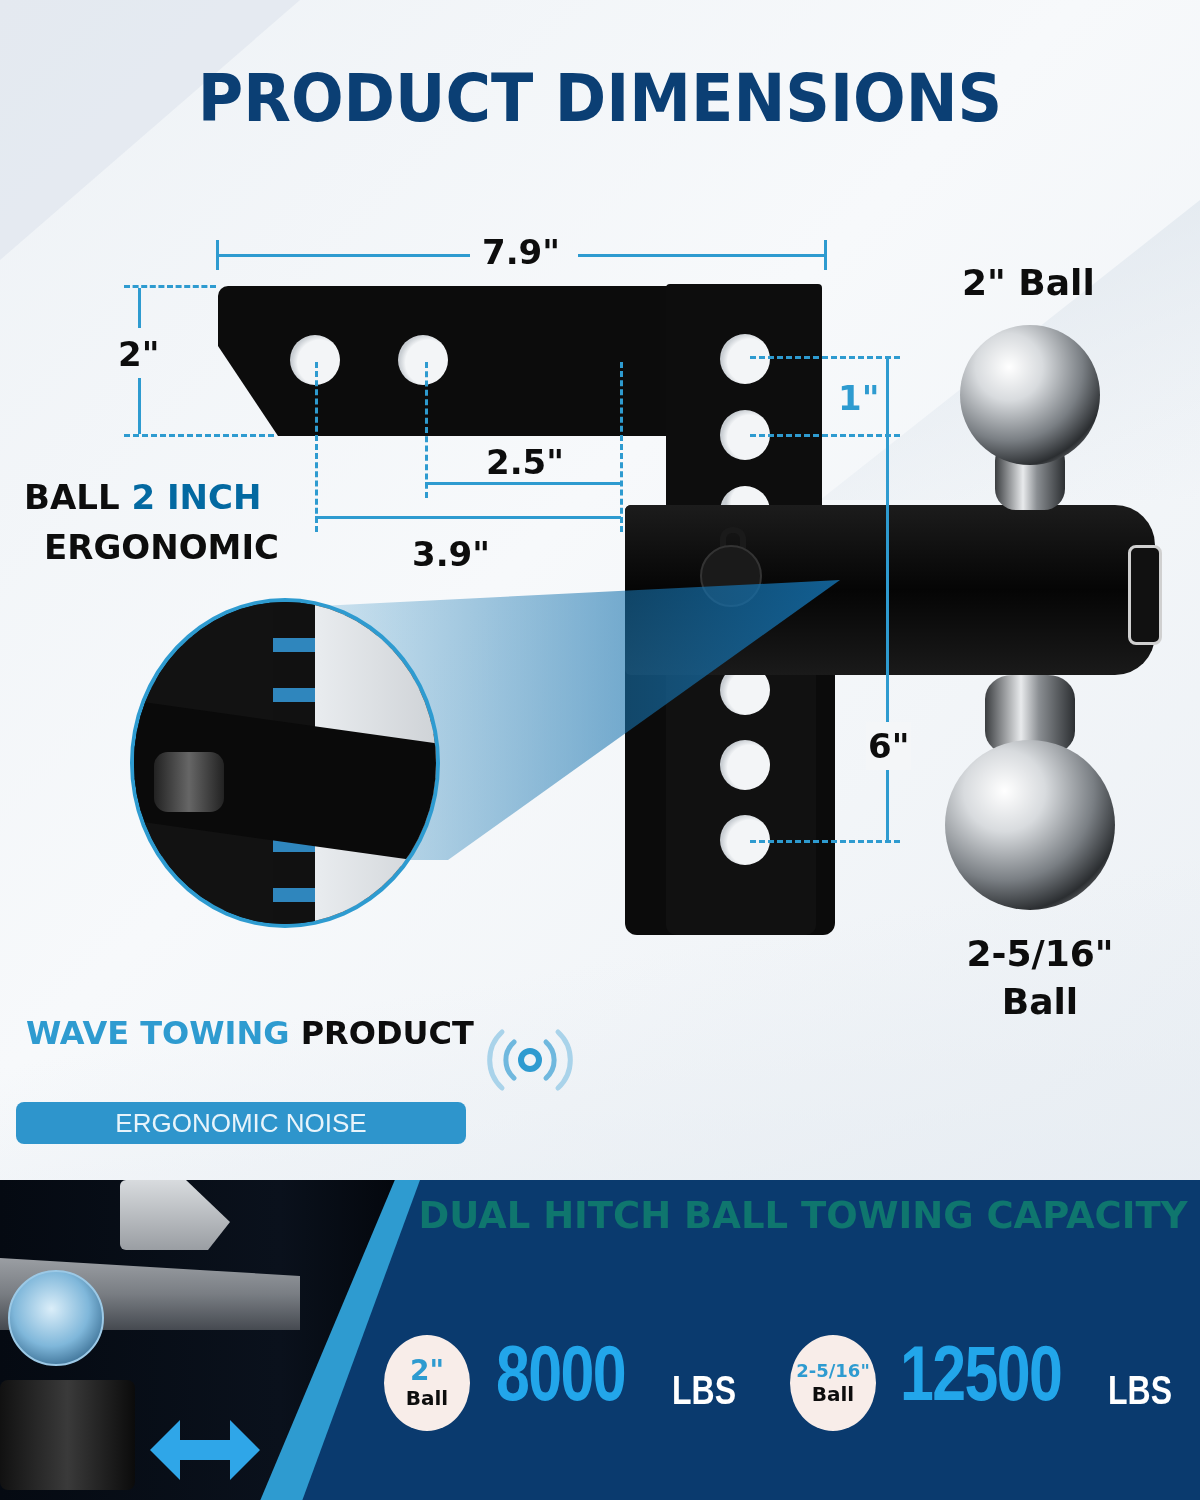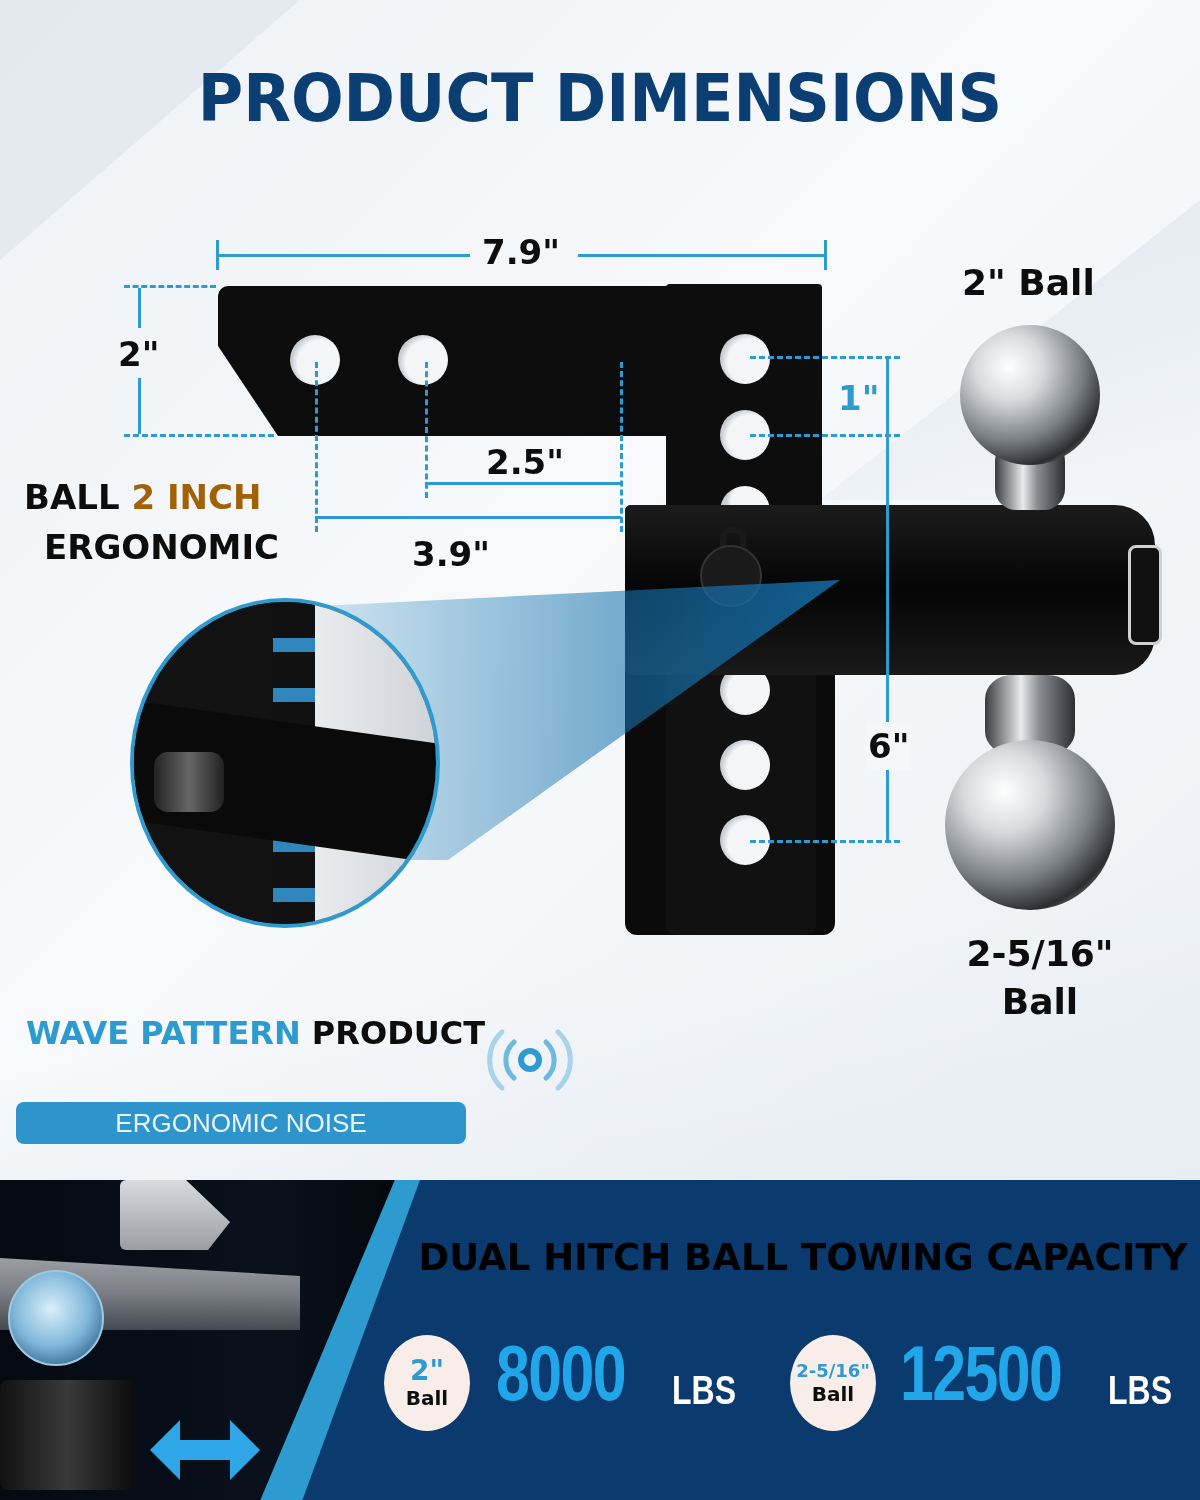--- a/index.html
+++ b/index.html
@@ -80,21 +80,21 @@
     border:4px solid #2e9bd0; overflow:hidden;
   }
   .mag-left { position:absolute; left:0; top:0; width:46%; height:100%; background:#121212; }
   .mag-right { position:absolute; right:0; top:0; width:40%; height:100%; background:linear-gradient(90deg,#e9ecef,#cfd3d7); }
   .mag-band { position:absolute; left:0; top:120px; width:100%; height:120px; background:#0a0a0a; transform: skewY(8deg); }
   .mag-knob { position:absolute; left:20px; top:150px; width:70px; height:60px; border-radius:14px; background:linear-gradient(90deg,#222,#666,#222); }
 
   .fits {
     position:absolute; left:24px; top:472px; font-weight:900; font-size:34px; line-height:50px; color:#0d0d0d;
   }
-  .fits .blue { color:#a16207; }
+  .fits .blue { color:#0369a1; }
 
   .ball-label {
     position:absolute; font-weight:900; font-size:36px; color:#0d0d0d; text-align:center;
   }
 
   .wave-text { position:absolute; left:26px; top:1010px; font-weight:900; font-size:32px; line-height:46px; color:#0d0d0d; }
   .wave-text .blue { color:#2e9bd0; }
   .ergo {
     position:absolute; left:16px; top:1102px; width:450px; height:42px; border-radius:8px;
     background:#2e95cc; color:#e8f4fb; font-size:26px; text-align:center; line-height:42px;
@@ -114,22 +114,22 @@
     clip-path: polygon(94% 0, 100% 0, 72% 100%, 62% 100%);
   }
   .coupler { position:absolute; left:0; top:60px; width:300px; height:90px; background:linear-gradient(180deg,#c9ccd0,#8d9196 60%,#50545a); clip-path: polygon(0 20%, 100% 40%, 100% 100%, 0 100%); opacity:.85; }
   .coupler-lever { position:absolute; left:120px; top:0; width:110px; height:70px; background:linear-gradient(180deg,#d8dbde,#9a9ea3); border-radius:6px; clip-path: polygon(0 0,60% 0,100% 60%,80% 100%,0 100%); }
   .mini-ball { position:absolute; left:8px; top:90px; width:96px; height:96px; border-radius:50%;
     background: radial-gradient(circle at 45% 40%, #dbeef9, #7fb7da 50%, #3b6f94 80%); border:2px solid #9cc9e6; }
   .mini-platform { position:absolute; left:0; top:200px; width:135px; height:110px; border-radius:8px; background:linear-gradient(90deg,#111,#3a3a3a 50%,#0b0b0b); }
   .arrow-lr { position:absolute; left:150px; top:240px; width:110px; height:60px; }
 
   .banner-title {
-    position:absolute; left:408px; top:1236px; width:790px; text-align:center;
-    font-weight:900; font-size:37px; color:#000000;
+    position:absolute; left:408px; top:1194px; width:790px; text-align:center;
+    font-weight:900; font-size:37px; color:#0f766e;
   }
   .cap-badge {
     position:absolute; width:86px; height:96px; border-radius:50%;
     background:#f8ede9; text-align:center; display:flex; flex-direction:column; justify-content:center;
   }
   .cap-badge .size { color:#2e9bd0; font-weight:900; font-size:28px; line-height:30px; }
   .cap-badge .size.small { font-size:18px; line-height:22px; }
   .cap-badge .ball-word { color:#0d0d0d; font-weight:900; font-size:20px; line-height:24px; }
   .cap-value {
     position:absolute; font-weight:900; font-size:78px; color:#22a6ea;
@@ -216,21 +216,21 @@
 <div class="beam"></div>
 <div class="magnifier">
   <div class="mag-left"></div>
   <div style="position:absolute;left:46%;top:0;width:14%;height:100%;background:repeating-linear-gradient(180deg,#111 0 36px,#2f86bd 36px 50px);"></div>
   <div class="mag-right"></div>
   <div class="mag-band"></div>
   <div class="mag-knob"></div>
 </div>
 
 <div class="wave-text">
-  <div><span class="blue">WAVE PATTERN</span> <span>PRODUCT</span></div>
+  <div><span class="blue">WAVE TOWING</span> <span>PRODUCT</span></div>
 </div>
 <svg class="signal" viewBox="0 0 100 80">
   <circle cx="50" cy="40" r="9" fill="none" stroke="#2e9bd0" stroke-width="6"></circle>
   <path d="M34 22 A24 24 0 0 0 34 58" fill="none" stroke="#6fb8de" stroke-width="5" stroke-linecap="round"></path>
   <path d="M66 22 A24 24 0 0 1 66 58" fill="none" stroke="#6fb8de" stroke-width="5" stroke-linecap="round"></path>
   <path d="M22 12 A38 38 0 0 0 22 68" fill="none" stroke="#a9d3ea" stroke-width="5" stroke-linecap="round"></path>
   <path d="M78 12 A38 38 0 0 1 78 68" fill="none" stroke="#a9d3ea" stroke-width="5" stroke-linecap="round"></path>
 </svg>
 <div class="ergo">ERGONOMIC NOISE</div>
 

